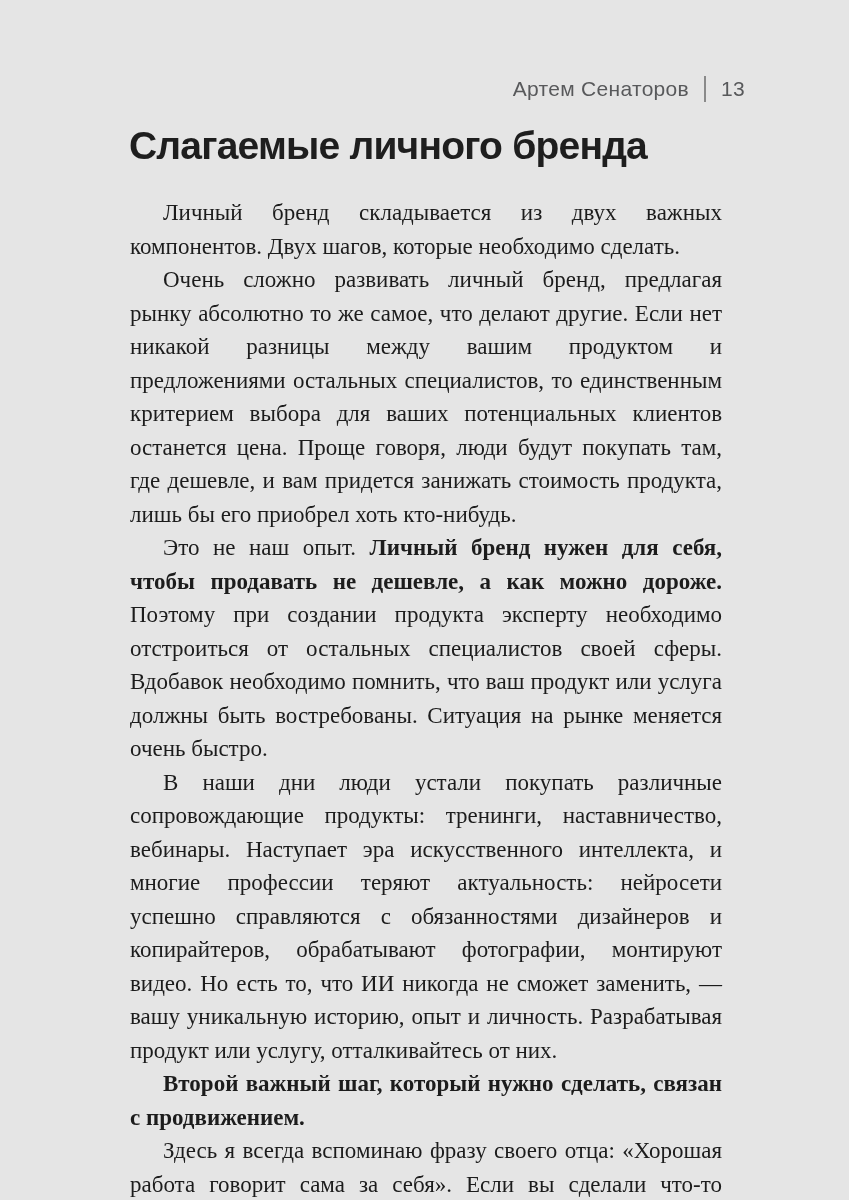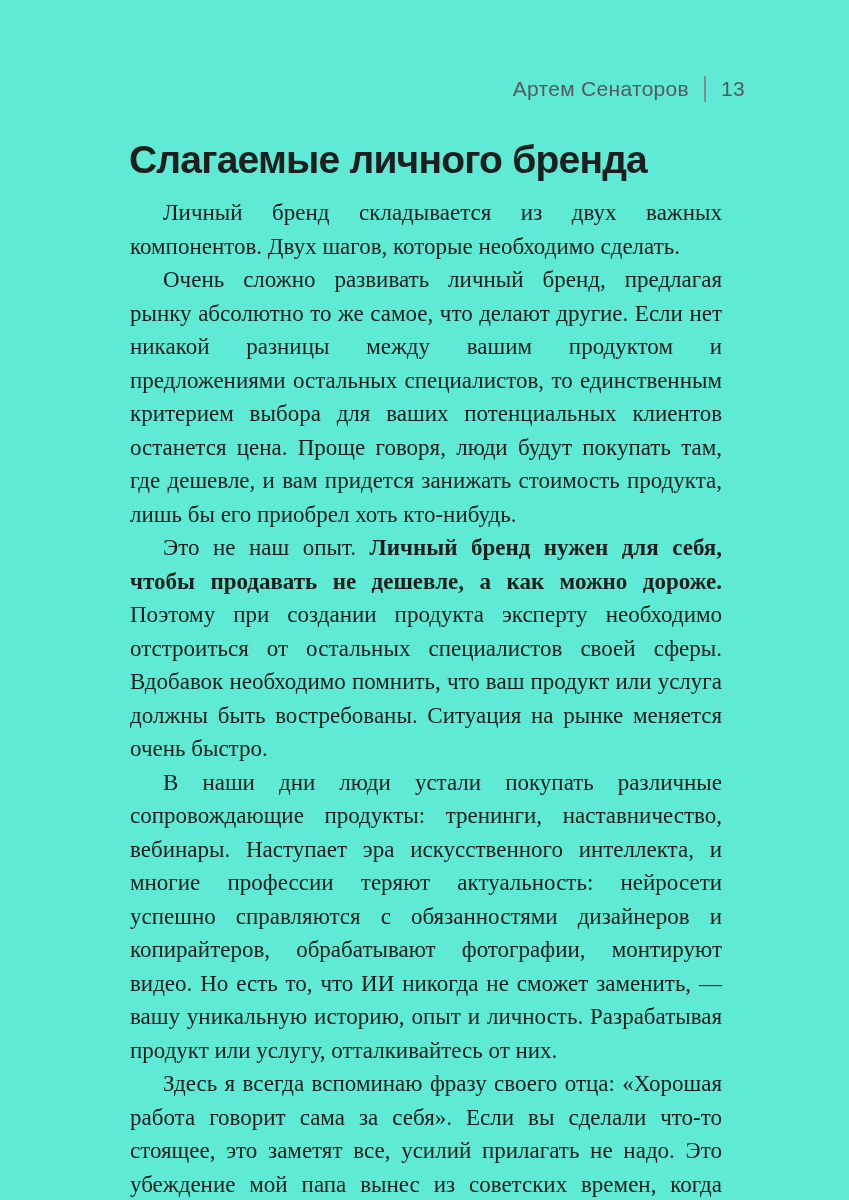--- a/index.html
+++ b/index.html
@@ -4,21 +4,21 @@
 <style>
   html, body {
     margin: 0;
     padding: 0;
     background: #ffffff;
   }
   .page {
     position: relative;
     width: 849px;
     height: 1200px;
-    background: #5eead4;
+    background: #e5e5e5;
     overflow: hidden;
   }
   .running-head {
     position: absolute;
     top: 76px;
     right: 104px;
     display: flex;
     align-items: center;
     gap: 15px;
     font-family: "Liberation Sans", sans-serif;
@@ -26,21 +26,21 @@
     letter-spacing: 0.3px;
     color: #58595b;
   }
   .running-head .divider {
     width: 2px;
     height: 26px;
     background: #8a8a8a;
   }
   .page-title {
     position: absolute;
-    top: 138px;
+    top: 124px;
     left: 129px;
     margin: 0;
     font-family: "Liberation Sans", "DejaVu Sans", sans-serif;
     font-weight: 800;
     font-size: 39px;
     letter-spacing: -0.8px;
     color: #1e1e1e;
   }
   .page-body {
     position: absolute;
@@ -72,16 +72,17 @@
     <span>13</span>
   </div>
 
   <h1 class="page-title">Слагаемые личного бренда</h1>
 
   <div class="page-body">
       <p><span>Личный бренд складывается из двух важных компонентов. Двух шагов, которые необходимо сделать.</span></p>
       <p><span>Очень сложно развивать личный бренд, предлагая рынку абсолютно то же самое, что делают другие. Если нет никакой разницы между вашим продуктом и предложениями остальных специалистов, то единственным критерием выбора для ваших потенциальных клиентов останется цена. Проще говоря, люди будут покупать там, где дешевле, и вам придется занижать стоимость продукта, лишь бы его приобрел хоть кто-нибудь.</span></p>
       <p><span>Это не наш опыт. </span><b>Личный бренд нужен для себя, чтобы продавать не дешевле, а как можно дороже.</b><span> Поэтому при создании продукта эксперту необходимо отстроиться от остальных специалистов своей сферы. Вдобавок необходимо помнить, что ваш продукт или услуга должны быть востребованы. Ситуация на рынке меняется очень быстро.</span></p>
       <p><span>В наши дни люди устали покупать различные сопровождающие продукты: тренинги, наставничество, вебинары. Наступает эра искусственного интеллекта, и многие профессии теряют актуальность: нейросети успешно справляются с обязанностями дизайнеров и копирайтеров, обрабатывают фотографии, монтируют видео. Но есть то, что ИИ никогда не сможет заменить, — вашу уникальную историю, опыт и личность. Разрабатывая продукт или услугу, отталкивайтесь от них.</span></p>
+      <p><b>Второй важный шаг, который нужно сделать, связан с продвижением.</b></p>
       <p><span>Здесь я всегда вспоминаю фразу своего отца: «Хорошая работа говорит сама за себя». Если вы сделали что-то стоящее, это заметят все, усилий прилагать не надо. Это убеждение мой папа вынес из советских времен, когда мастера были в почете на любом заводе, а бракоделы там надолго не задерживались. Многие люди</span></p>
     </div>
 
 </div>
 
 </body></html>

